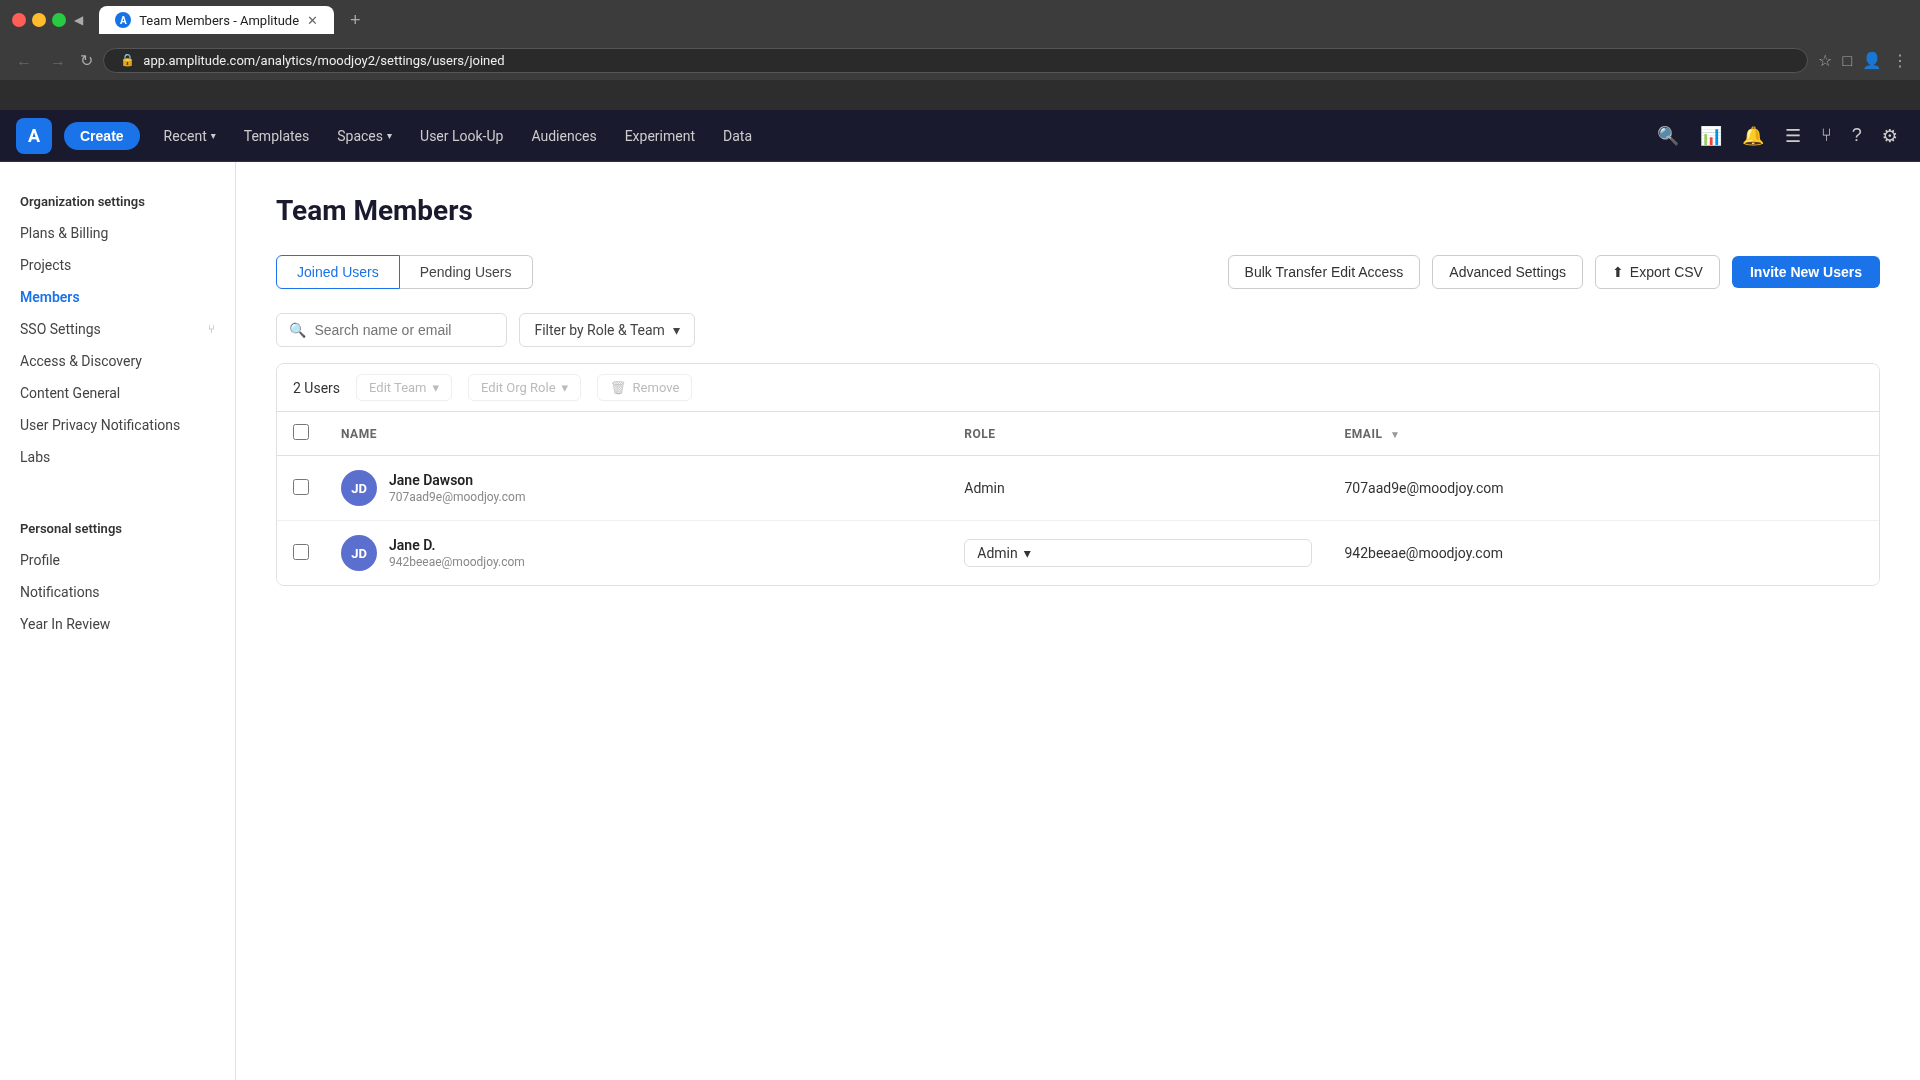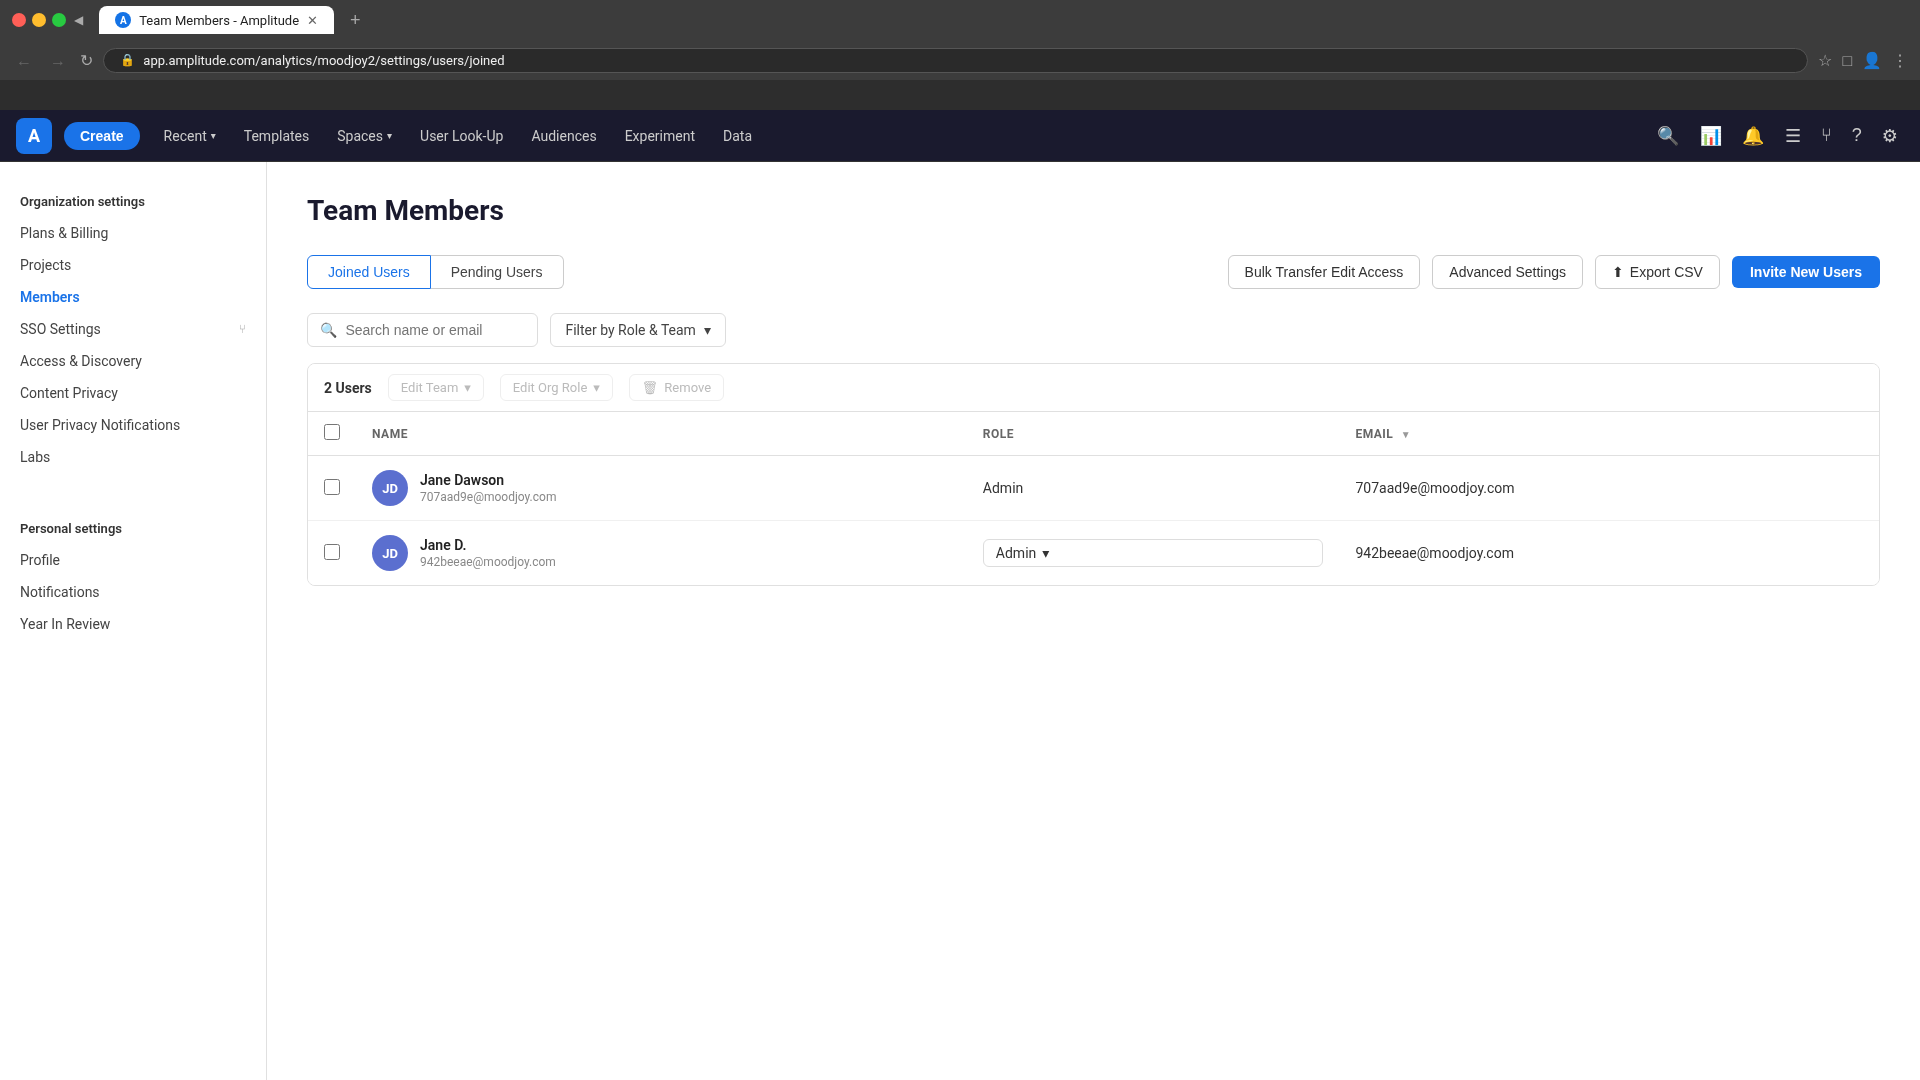--- a/index.html
+++ b/index.html
@@ -127,21 +127,21 @@
 
     
     .main-area {
       display: flex;
       flex: 1;
       overflow: hidden;
     }
 
     
     .sidebar {
-      width: 267px;
+      width: 236px;
       background: #fff;
       border-right: 1px solid #e0e0e0;
       padding: 24px 0;
       overflow-y: auto;
       flex-shrink: 0;
     }
     .sidebar-section-title {
       font-size: 13px; font-weight: 600; color: #333;
       padding: 8px 20px 4px; margin-bottom: 4px;
     }
@@ -213,21 +213,21 @@
     }
 
     
     .table-container {
       border: 1px solid #e0e0e0; border-radius: 8px; overflow: hidden;
     }
     .table-actions-bar {
       display: flex; align-items: center; gap: 16px;
       padding: 10px 16px; background: #fff; border-bottom: 1px solid #e0e0e0;
     }
-    .user-count { font-size: 14px; font-weight: 700; color: #333; }
+    .user-count { font-size: 14px; font-weight: 400; color: #333; }
     .action-dropdown {
       display: flex; align-items: center; gap: 6px;
       border: 1px solid #ddd; border-radius: 6px; padding: 5px 12px;
       background: #fff; cursor: pointer; font-size: 13px; color: #555;
     }
     .action-dropdown.disabled { color: #bbb; border-color: #eee; cursor: default; }
     .remove-btn {
       display: flex; align-items: center; gap: 6px;
       border: 1px solid #ddd; border-radius: 6px; padding: 5px 12px;
       background: #fff; cursor: pointer; font-size: 13px; color: #555;
@@ -367,21 +367,21 @@
         <span>Members</span>
       </div>
       <div class="sidebar-item">
         <span>SSO Settings</span>
         <span class="sso-icon">⑂</span>
       </div>
       <div class="sidebar-item">
         <span>Access &amp; Discovery</span>
       </div>
       <div class="sidebar-item">
-        <span>Content Privacy</span>
+        <span>Content General</span>
       </div>
       <div class="sidebar-item">
         <span>User Privacy Notifications</span>
       </div>
       <div class="sidebar-item">
         <span>Labs</span>
       </div>
 
       <div class="personal-section">
         <div class="sidebar-section-title">Personal settings</div>

